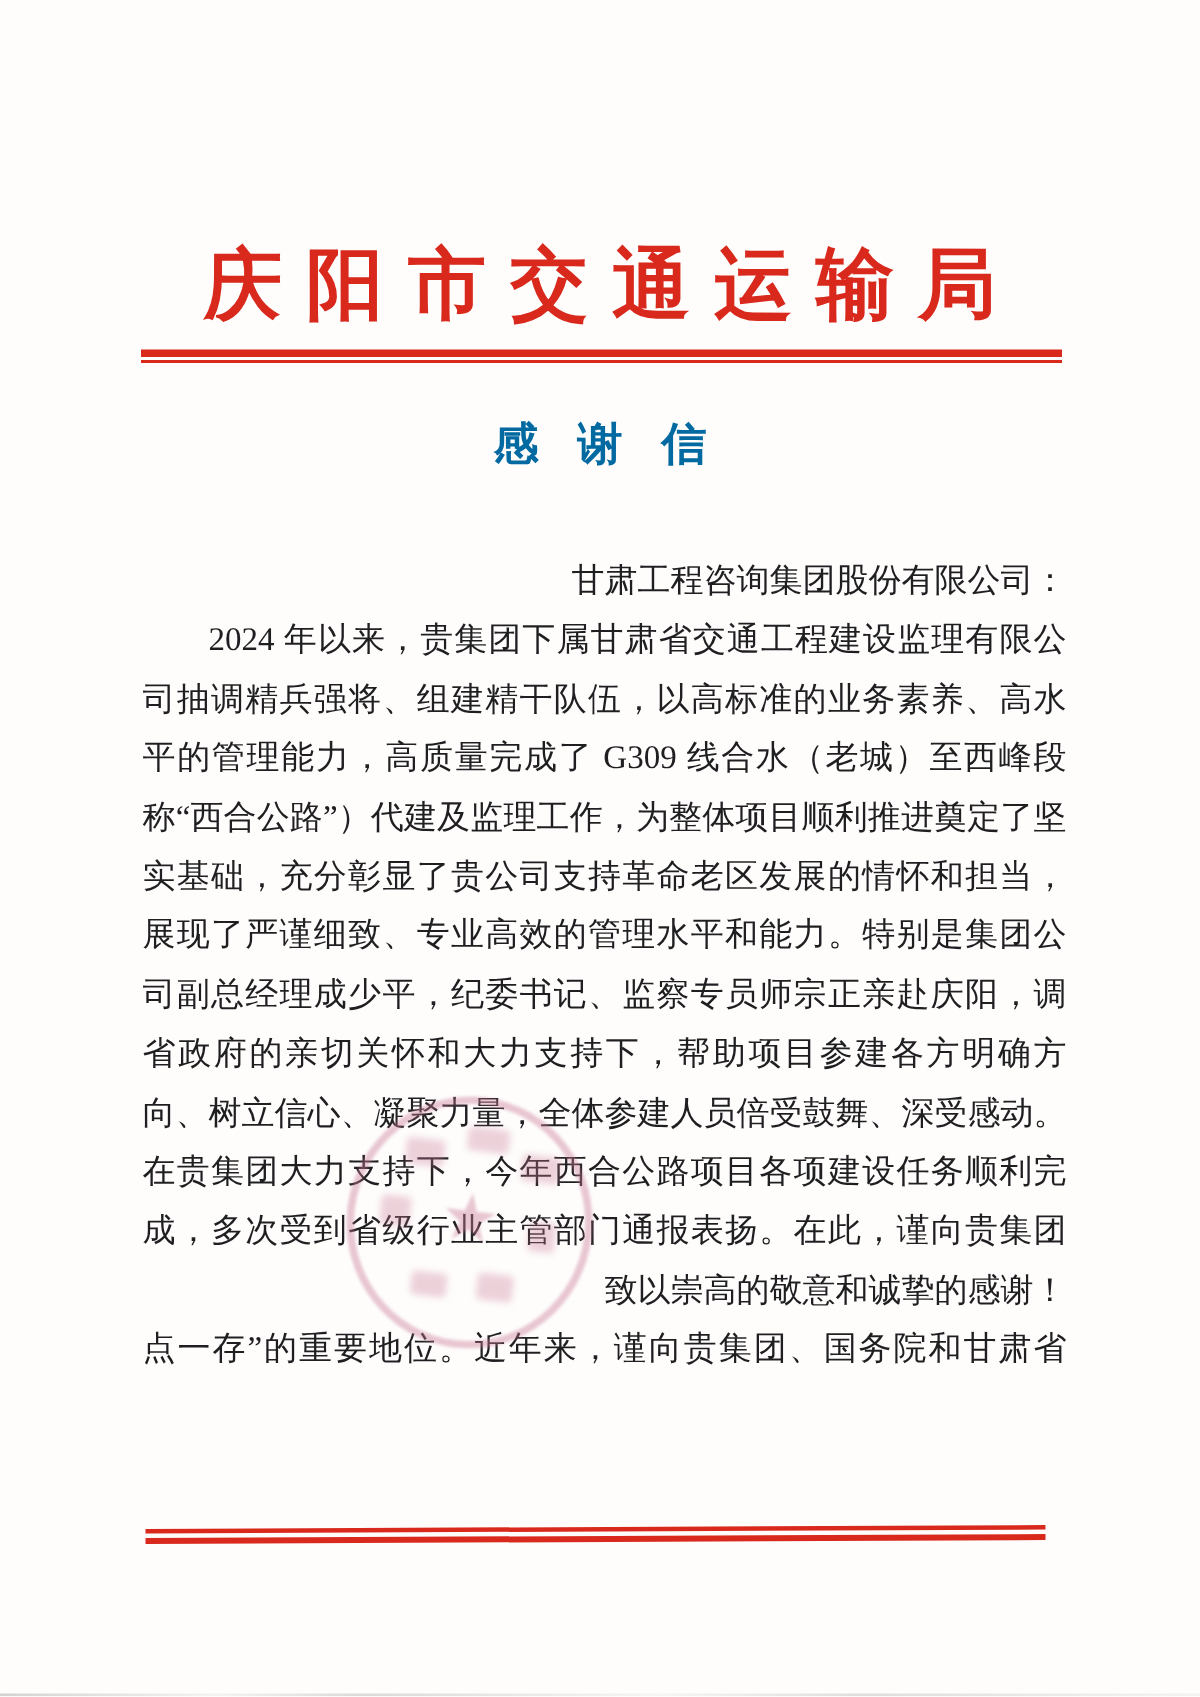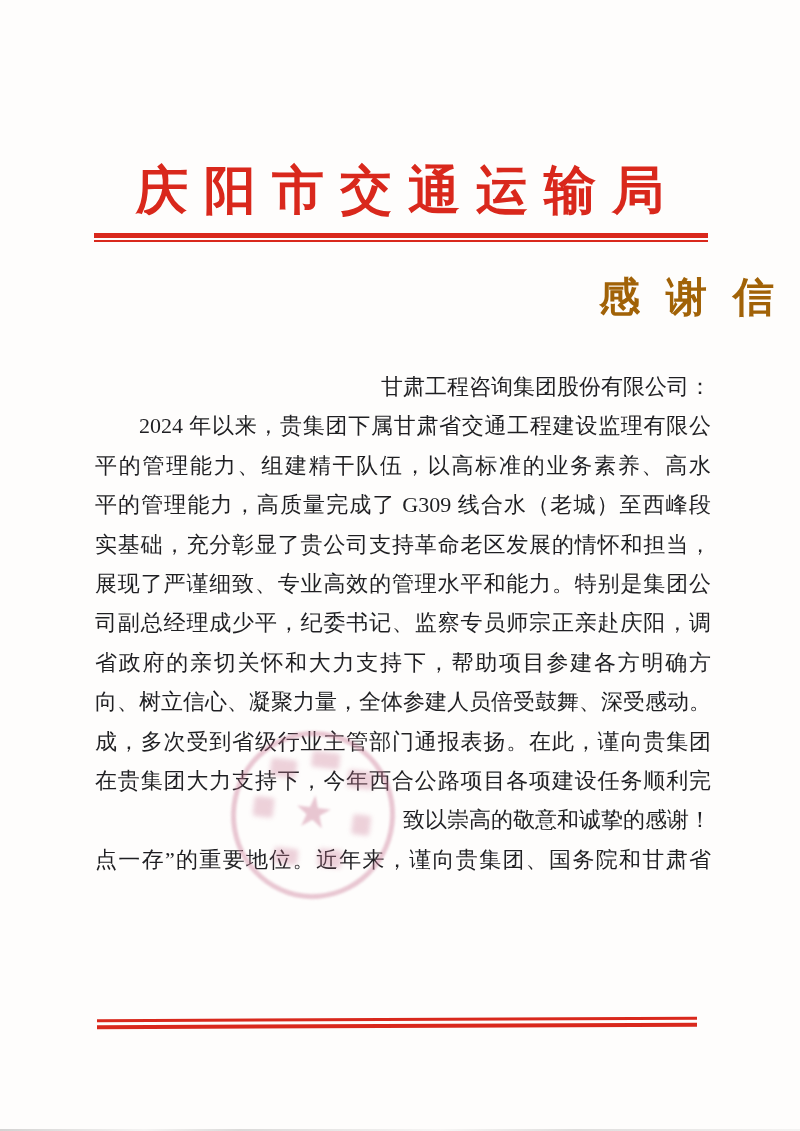--- a/index.html
+++ b/index.html
@@ -40,27 +40,27 @@
   }
   .rule-top .bar-thick { height: 5px; background: var(--accent-red, #d9281c); }
   .rule-top .bar-thin  { height: 2px; background: var(--accent-red, #d9281c); margin-top: 2px; }
 
   
   .doc-title {
     position: absolute;
     top: 277px;
     left: 0;
     width: 100%;
-    text-align: right;
-    font-size: 41px;
+    text-align: center;
+    font-size: 30px;
     line-height: 40px;
     font-weight: bold;
     letter-spacing: 26px;
     padding-left: 26px;
-    color: #a16207;
+    color: #0369a1;
     white-space: nowrap;
   }
 
   
   .body-block {
     position: absolute;
     top: 367px;
     left: 95px;
     width: 616px;
     font-size: 22px;
@@ -150,29 +150,30 @@
       <div class="bar-thick"></div>
       <div class="bar-thin"></div>
     </div>
   </header>
 
   <h2 class="doc-title">感谢信</h2>
 
   <main class="body-block" id="body-lines">
       <div class="line">甘肃工程咨询集团股份有限公司：</div>
       <div class="line indent justify">2024 年以来，贵集团下属甘肃省交通工程建设监理有限公</div>
-      <div class="line justify">平的管理能力、组建精干队伍，以高标准的业务素养、高水</div>
+      <div class="line justify">司抽调精兵强将、组建精干队伍，以高标准的业务素养、高水</div>
       <div class="line justify">平的管理能力，高质量完成了 G309 线合水（老城）至西峰段（简</div>
+      <div class="line justify">称“西合公路”）代建及监理工作，为整体项目顺利推进奠定了坚</div>
       <div class="line justify">实基础，充分彰显了贵公司支持革命老区发展的情怀和担当，</div>
       <div class="line justify">展现了严谨细致、专业高效的管理水平和能力。特别是集团公</div>
       <div class="line justify">司副总经理成少平，纪委书记、监察专员师宗正亲赴庆阳，调</div>
       <div class="line justify">省政府的亲切关怀和大力支持下，帮助项目参建各方明确方</div>
       <div class="line justify">向、树立信心、凝聚力量，全体参建人员倍受鼓舞、深受感动。</div>
+      <div class="line justify">在贵集团大力支持下，今年西合公路项目各项建设任务顺利完</div>
       <div class="line justify">成，多次受到省级行业主管部门通报表扬。在此，谨向贵集团</div>
-      <div class="line justify">在贵集团大力支持下，今年西合公路项目各项建设任务顺利完</div>
       <div class="line">致以崇高的敬意和诚挚的感谢！</div>
       <div class="line justify">点一存”的重要地位。近年来，谨向贵集团、国务院和甘肃省委、</div>
     </main>
 
   <div class="seal">
     <div class="seal-ring"></div>
     <div class="seal-star">★</div>
     <div class="seal-mark m1"></div>
     <div class="seal-mark m2"></div>
     <div class="seal-mark m3"></div>

